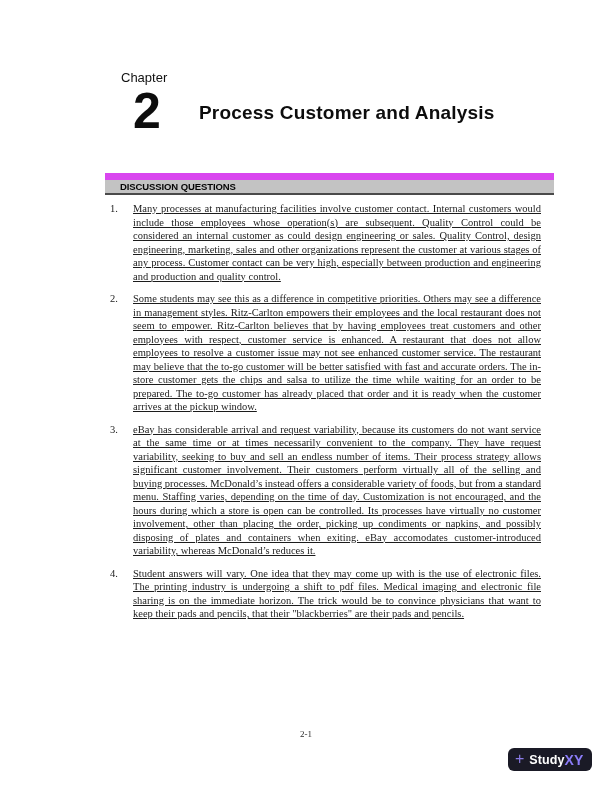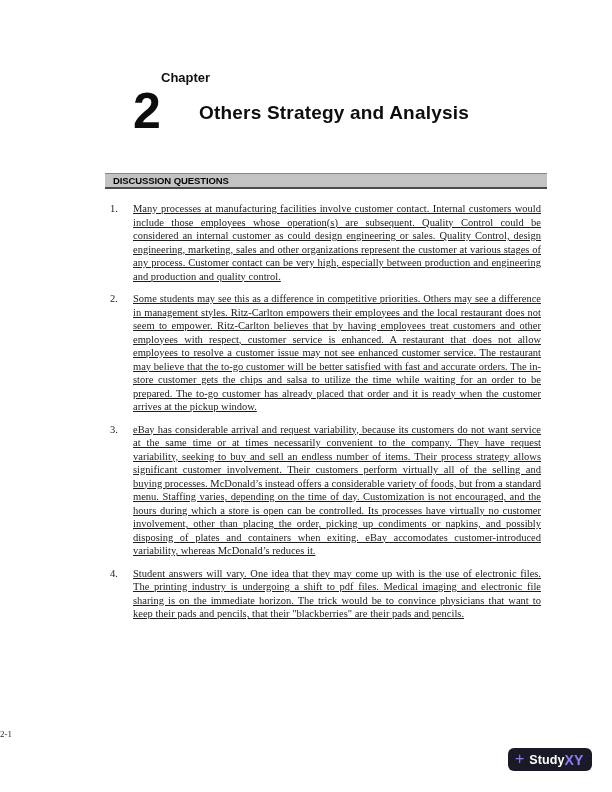--- a/index.html
+++ b/index.html
@@ -8,40 +8,40 @@
     width:612px;height:792px;
     background:#ffffff;
     overflow:hidden;
     font-family:"Liberation Serif", serif;
     color:#1c1c1c;
   }
   
   .chapter-label{
     position:absolute;left:121px;top:70px;
     font-family:"Liberation Sans", sans-serif;
-    font-weight:bold;font-size:13px;color:#111;margin-left:40px;
+    font-weight:normal;font-size:13px;color:#111;
   }
   .chapter-number{
     position:absolute;left:133px;top:86px;
     font-family:"Liberation Sans", sans-serif;
     font-weight:bold;font-size:50px;line-height:1;color:#0d0d0d;
   }
   .chapter-title{
     position:absolute;left:199px;top:102px;margin:0;
     font-family:"Liberation Sans", sans-serif;
     font-weight:bold;font-size:19px;color:#0d0d0d;
     letter-spacing:0.2px;white-space:nowrap;
   }
   
   .section-bar{
     position:absolute;left:105px;top:173px;width:434px;height:13px;
     background:#c3c3c3;
-    border-top:1px solid #d946ef;
+    border-top:7px solid #d946ef;
     border-bottom:2px solid #4a4a4a;
-    padding-left:8px;
+    padding-left:15px;
     font-family:"Liberation Sans", sans-serif;
     font-weight:bold;font-size:9.5px;line-height:13px;
     letter-spacing:-0.1px;color:#050505;
   }
   
   .questions{
     position:absolute;left:110px;top:202px;width:431px;
   }
   .question{
     position:relative;
@@ -50,20 +50,21 @@
     text-align:justify;
     font-size:10.5px;line-height:13.5px;
   }
   .q-num{
     position:absolute;left:0;top:0;
   }
   .q-text{margin:0;display:inline;text-decoration:underline;}
   
   .page-number{
     position:absolute;left:0;top:729px;width:100%;
+    text-align:center;
     font-size:9px;color:#2a2a2a;
   }
   .brand-badge{
     position:absolute;left:508px;top:748px;height:23px;
     display:flex;align-items:center;
     padding:0 9px 0 7px;
     border-radius:6px;
     background:var(--badge-bg,#1a1a26);
     font-family:"Liberation Sans", sans-serif;
     box-sizing:border-box;
@@ -80,21 +81,21 @@
     color:var(--badge-accent2,#8b7cf8);font-weight:bold;font-size:14px;letter-spacing:0.1px;
   }
 </style>
 </head>
 <body>
 
 <div class="page">
 
   <div class="chapter-label">Chapter</div>
   <div class="chapter-number">2</div>
-  <h1 class="chapter-title">Others Strategy and Analysis</h1>
+  <h1 class="chapter-title">Process Customer and Analysis</h1>
 
   <div class="section-bar">
     <span>DISCUSSION QUESTIONS</span>
   </div>
 
   <div class="questions">
     <div class="question">
       <span class="q-num">1.</span>
       <p class="q-text">Many processes at manufacturing facilities involve customer contact.  Internal customers would include those employees whose operation(s) are subsequent. Quality Control could be considered an internal customer as could design engineering or sales.  Quality Control, design engineering, marketing, sales and other organizations represent the customer at various stages of any process. Customer contact can be very high, especially between production and engineering and production and quality control.</p>
     </div>

